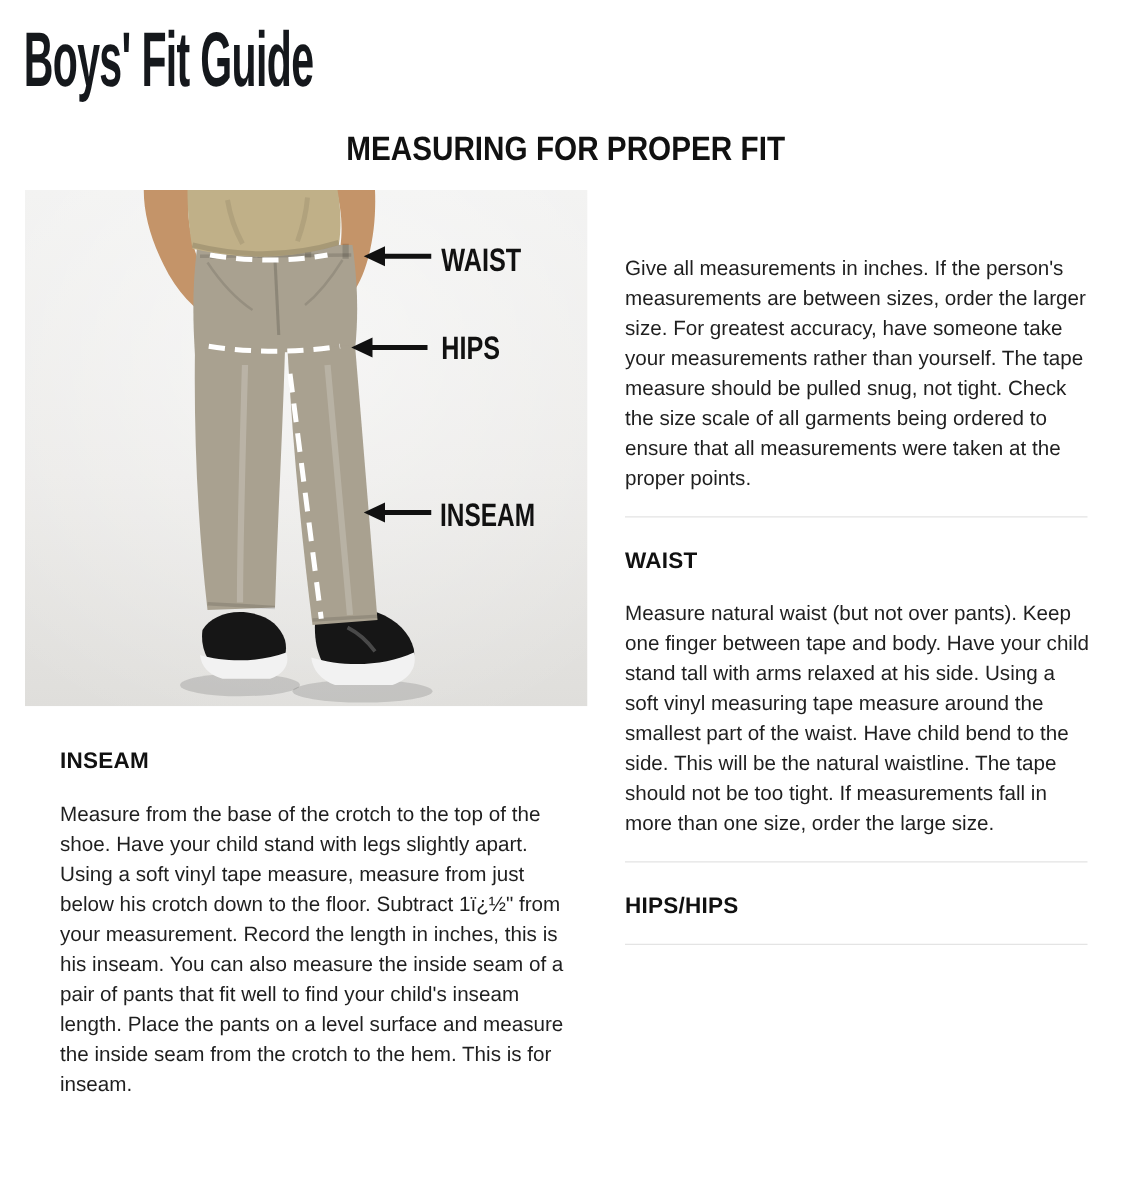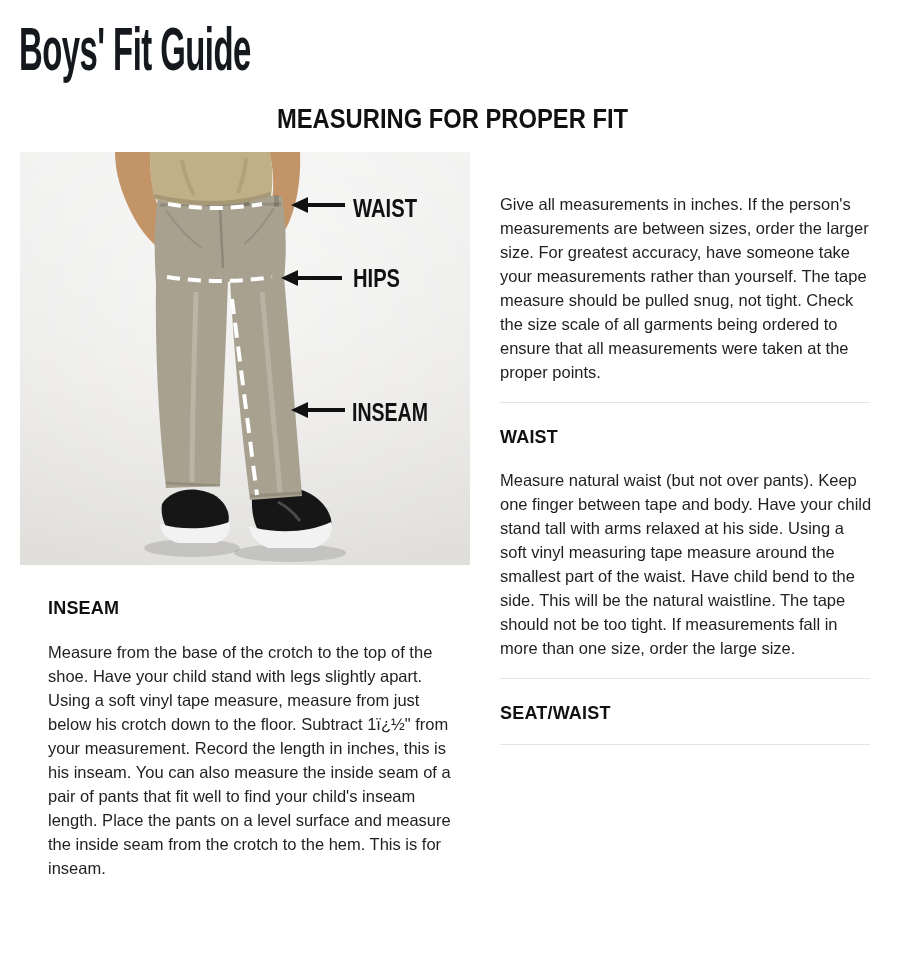--- a/index.html
+++ b/index.html
@@ -49,21 +49,21 @@
     position: absolute;
     left: 20px;
     top: 152px;
     width: 450px;
     height: 413px;
   }
   .diagram svg { display: block; }
   .col-right {
     position: absolute;
     left: 500px;
-    top: 192px;
+    top: 203px;
     width: 372px;
   }
   .section-inseam {
     position: absolute;
     left: 48px;
     top: 590px;
     width: 415px;
   }
   p.body {
     font-size: 16.5px;
@@ -201,18 +201,18 @@
 
   <div class="col-right">
     <p class="body">Give all measurements in inches. If the person's measurements are between sizes, order the larger size. For greatest accuracy, have someone take your measurements rather than yourself. The tape measure should be pulled snug, not tight. Check the size scale of all garments being ordered to ensure that all measurements were taken at the proper points.</p>
     <hr class="rule">
     <section>
       <h3 class="sec-heading">WAIST</h3>
       <p class="body">Measure natural waist (but not over pants). Keep one finger between tape and body. Have your child stand tall with arms relaxed at his side. Using a soft vinyl measuring tape measure around the smallest part of the waist. Have child bend to the side. This will be the natural waistline. The tape should not be too tight. If measurements fall in more than one size, order the large size.</p>
     </section>
     <hr class="rule">
     <section>
-      <h3 class="sec-heading">SEAT/WAIST</h3>
+      <h3 class="sec-heading">HIPS/HIPS</h3>
     </section>
     <hr class="rule">
   </div>
 
 </div>
 
 </body></html>

